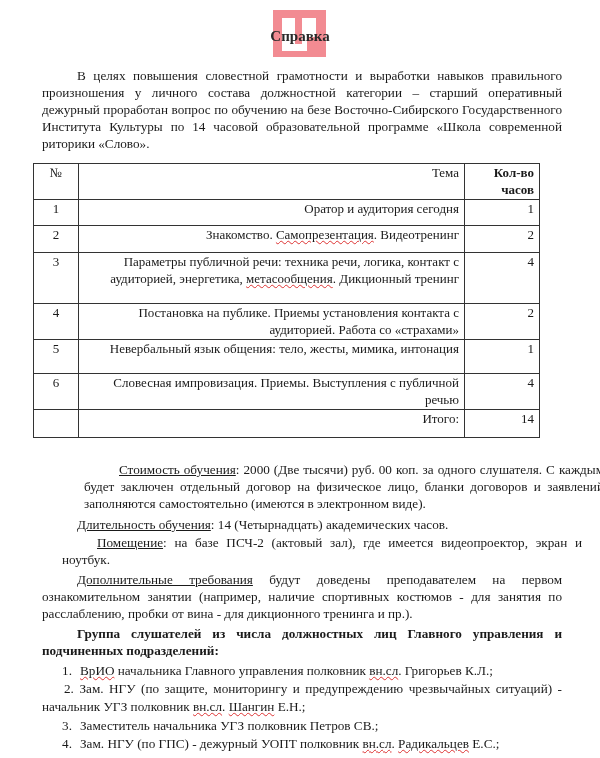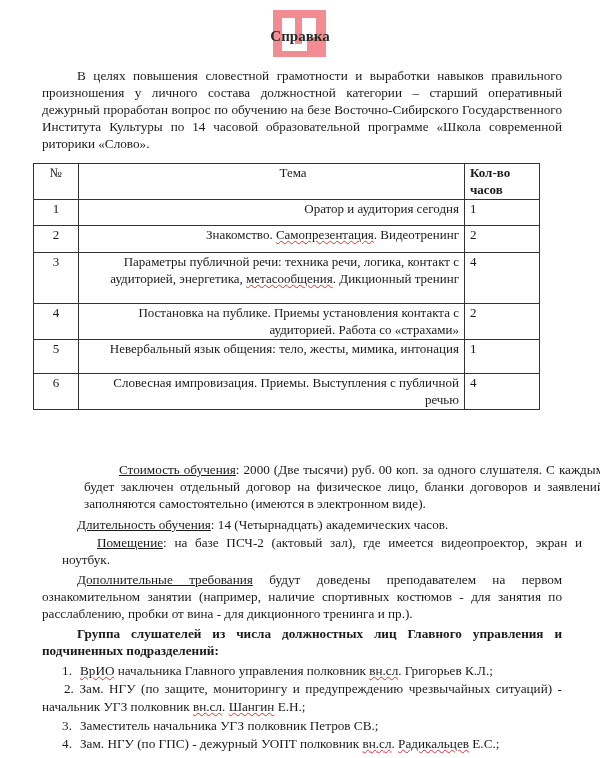--- a/index.html
+++ b/index.html
@@ -14,21 +14,21 @@
            font-size:15px; font-weight:bold; color:#2a2a2a; }
   .para { position:absolute; left:42px; width:520px; font-size:13.2px; line-height:17px;
           text-align:justify; }
   .indent { text-indent:35px; }
   .u { text-decoration:underline; }
   .sq { text-decoration:underline wavy #d33; text-decoration-thickness:1px; }
   table.prog { position:absolute; left:33px; top:163px; width:507px; border-collapse:collapse;
                font-size:13px; }
   table.prog td { border:1.5px solid #333; vertical-align:top; padding:1px 5px 1px 5px; line-height:16.5px;text-align:right; }
   table.prog td.num { width:34px; text-align:center; }
-  table.prog td.hours { width:64px; text-align:left; }
+  table.prog td.hours { width:64px; text-align:right; }
   table.prog .hdr td { height:33px; }
   table.prog .bold { font-weight:bold; }
   .list { position:absolute; left:42px; width:520px; font-size:13.2px; line-height:18.2px; }
   .list .li { display:flex; }
   .list .n { width:30px; text-align:right; padding-right:8px; flex:none; }
   .list .t { flex:1; text-align:justify; }
 </style>
 </head>
 <body>
 
@@ -39,21 +39,21 @@
     <div class="w4"></div>
 </div>
 <div class="title">Справка</div>
 
 <div class="para indent" style="top:67px;">В целях повышения словестной грамотности и выработки навыков правильного произношения у личного состава должностной категории – старший оперативный дежурный проработан вопрос по обучению на безе  Восточно-Сибирского Государственного Института Культуры  по 14 часовой образовательной программе «Школа современной риторики «Слово».</div>
 
 <table class="prog">
   <tbody>
       <tr class="hdr">
     <td class="num">№</td>
-    <td style="text-align:center;padding-left:48px;">Тема</td>
+    <td style="padding-left:48px;">Тема</td>
     <td class="hours bold">Кол-во часов</td>
   </tr>
   <tr style="height:26px;">
     <td class="num">1</td>
     <td>Оратор и аудитория сегодня</td>
     <td class="hours">1</td>
   </tr>
   <tr style="height:27px;">
     <td class="num">2</td>
     <td><span>Знакомство. </span><span class="sq">Самопрезентация</span><span>. Видеотренинг</span></td>
@@ -71,20 +71,25 @@
   </tr>
   <tr style="height:34px;">
     <td class="num">5</td>
     <td>Невербальный язык общения: тело, жесты, мимика, интонация</td>
     <td class="hours">1</td>
   </tr>
   <tr style="height:33px;">
     <td class="num">6</td>
     <td>Словесная импровизация. Приемы. Выступления с публичной речью</td>
     <td class="hours">4</td>
+  </tr>
+  <tr style="height:28px;">
+    <td class="num"></td>
+    <td>Итого:</td>
+    <td class="hours">14</td>
   </tr>
 </tbody>
   </table>
 
 <div class="para indent" style="top:461px;margin-left:42px;"><span class="u">Стоимость обучения</span><span>: 2000 (Две тысячи) руб. 00 коп. за одного слушателя. С каждым будет заключен отдельный договор на физическое лицо, бланки договоров и заявлений заполняются самостоятельно (имеются в электронном виде).</span></div>
 <div class="para indent" style="top:516px;"><span class="u">Длительность обучения</span><span>: 14 (Четырнадцать) академических часов.</span></div>
 <div class="para indent" style="top:534px;margin-left:20px;"><span class="u">Помещение</span><span>: на базе ПСЧ-2 (актовый зал), где имеется видеопроектор, экран и ноутбук.</span></div>
 <div class="para indent" style="top:571px;"><span class="u">Дополнительные требования</span><span> будут доведены преподавателем на первом ознакомительном занятии (например, наличие спортивных костюмов - для занятия по расслаблению, пробки от вина - для дикционного тренинга и пр.).</span></div>
 
 <div class="para indent" style="top:625px; font-weight:bold;">Группа слушателей из числа должностных лиц Главного управления и подчиненных подразделений:</div>

